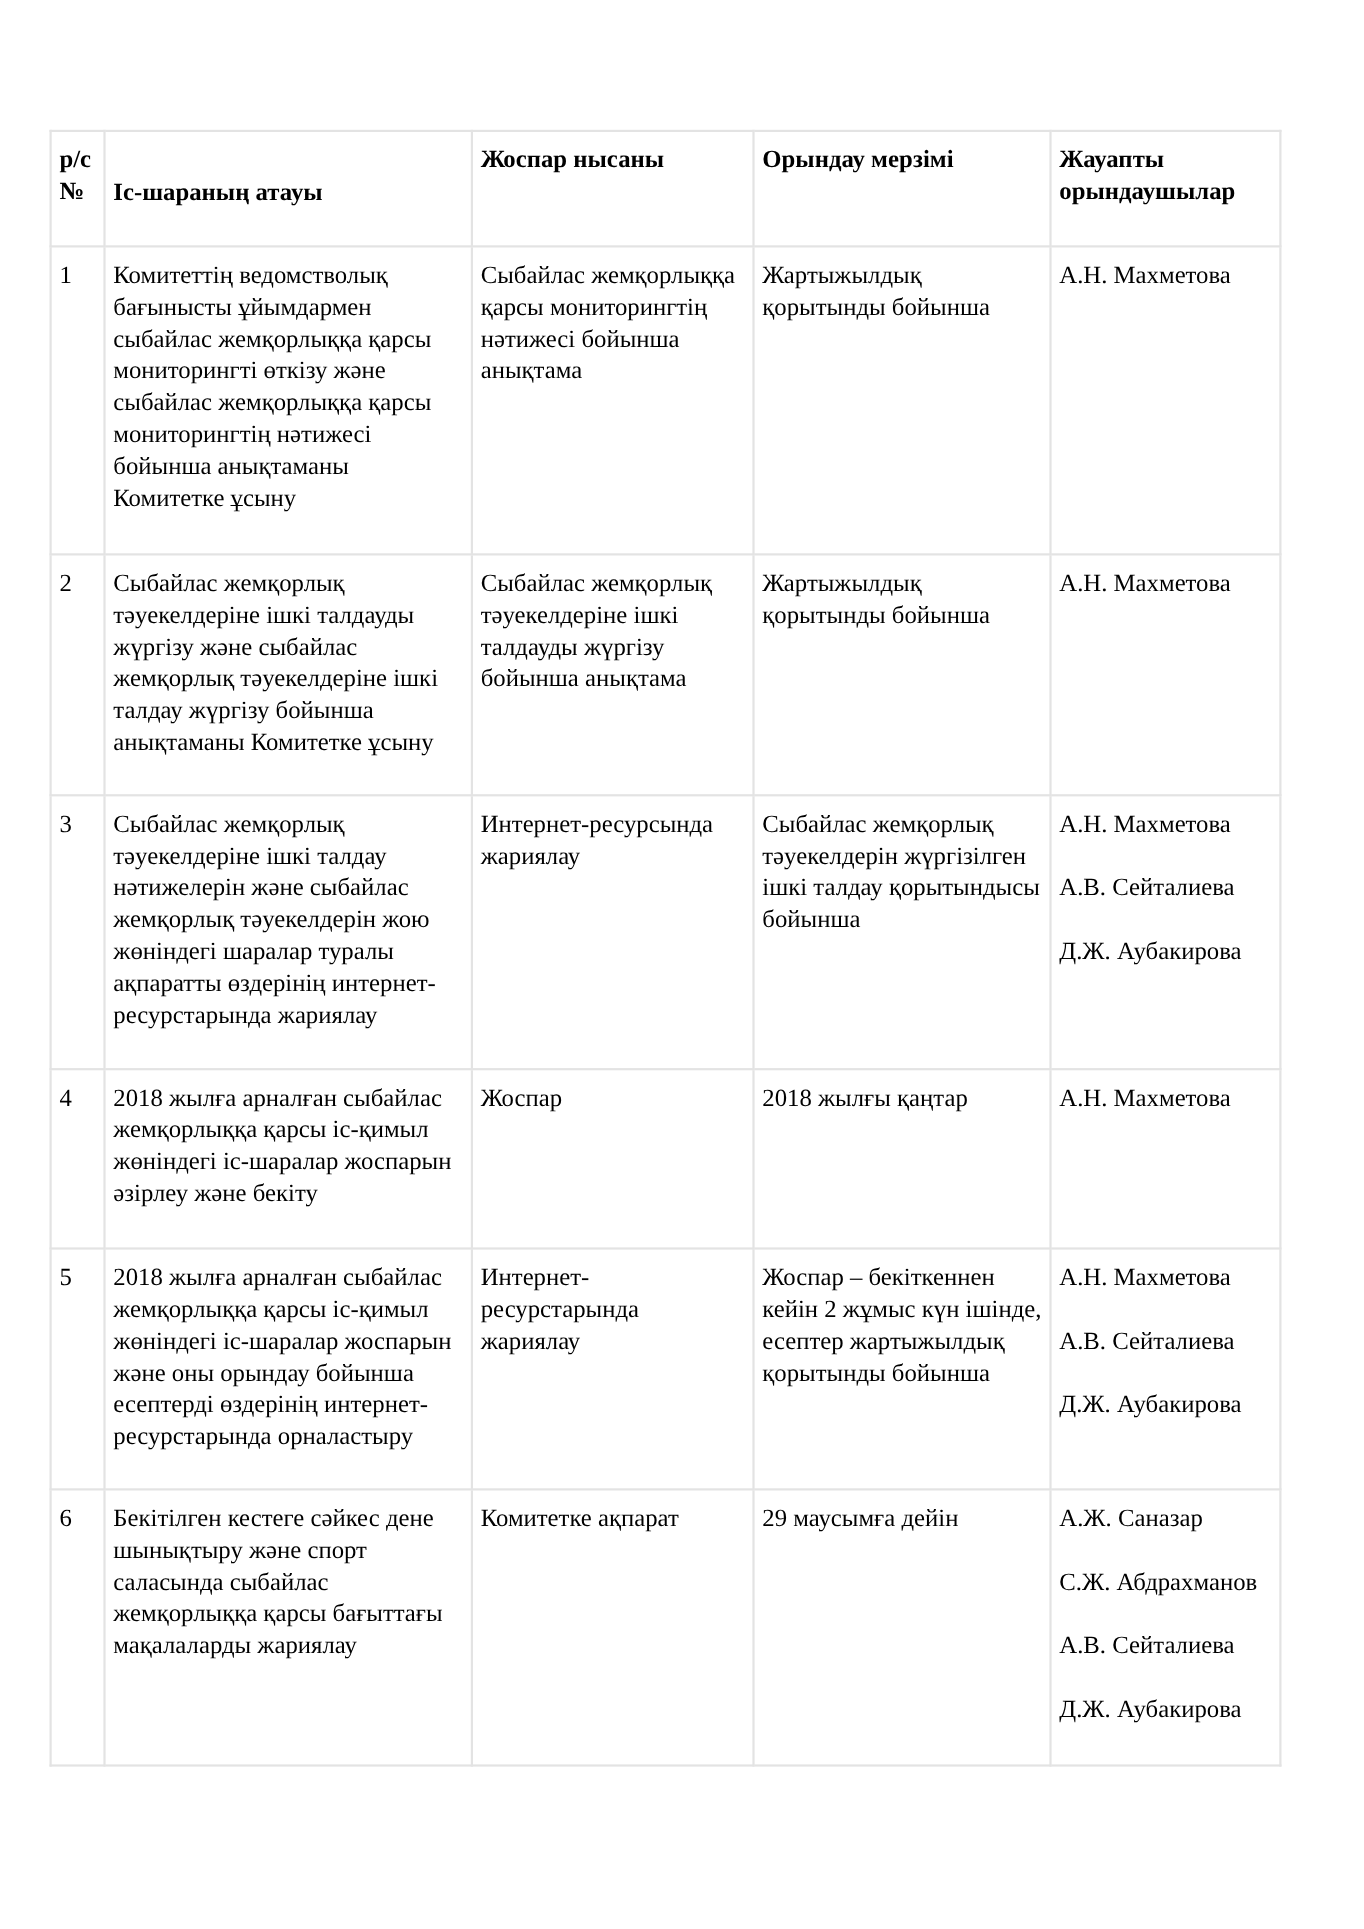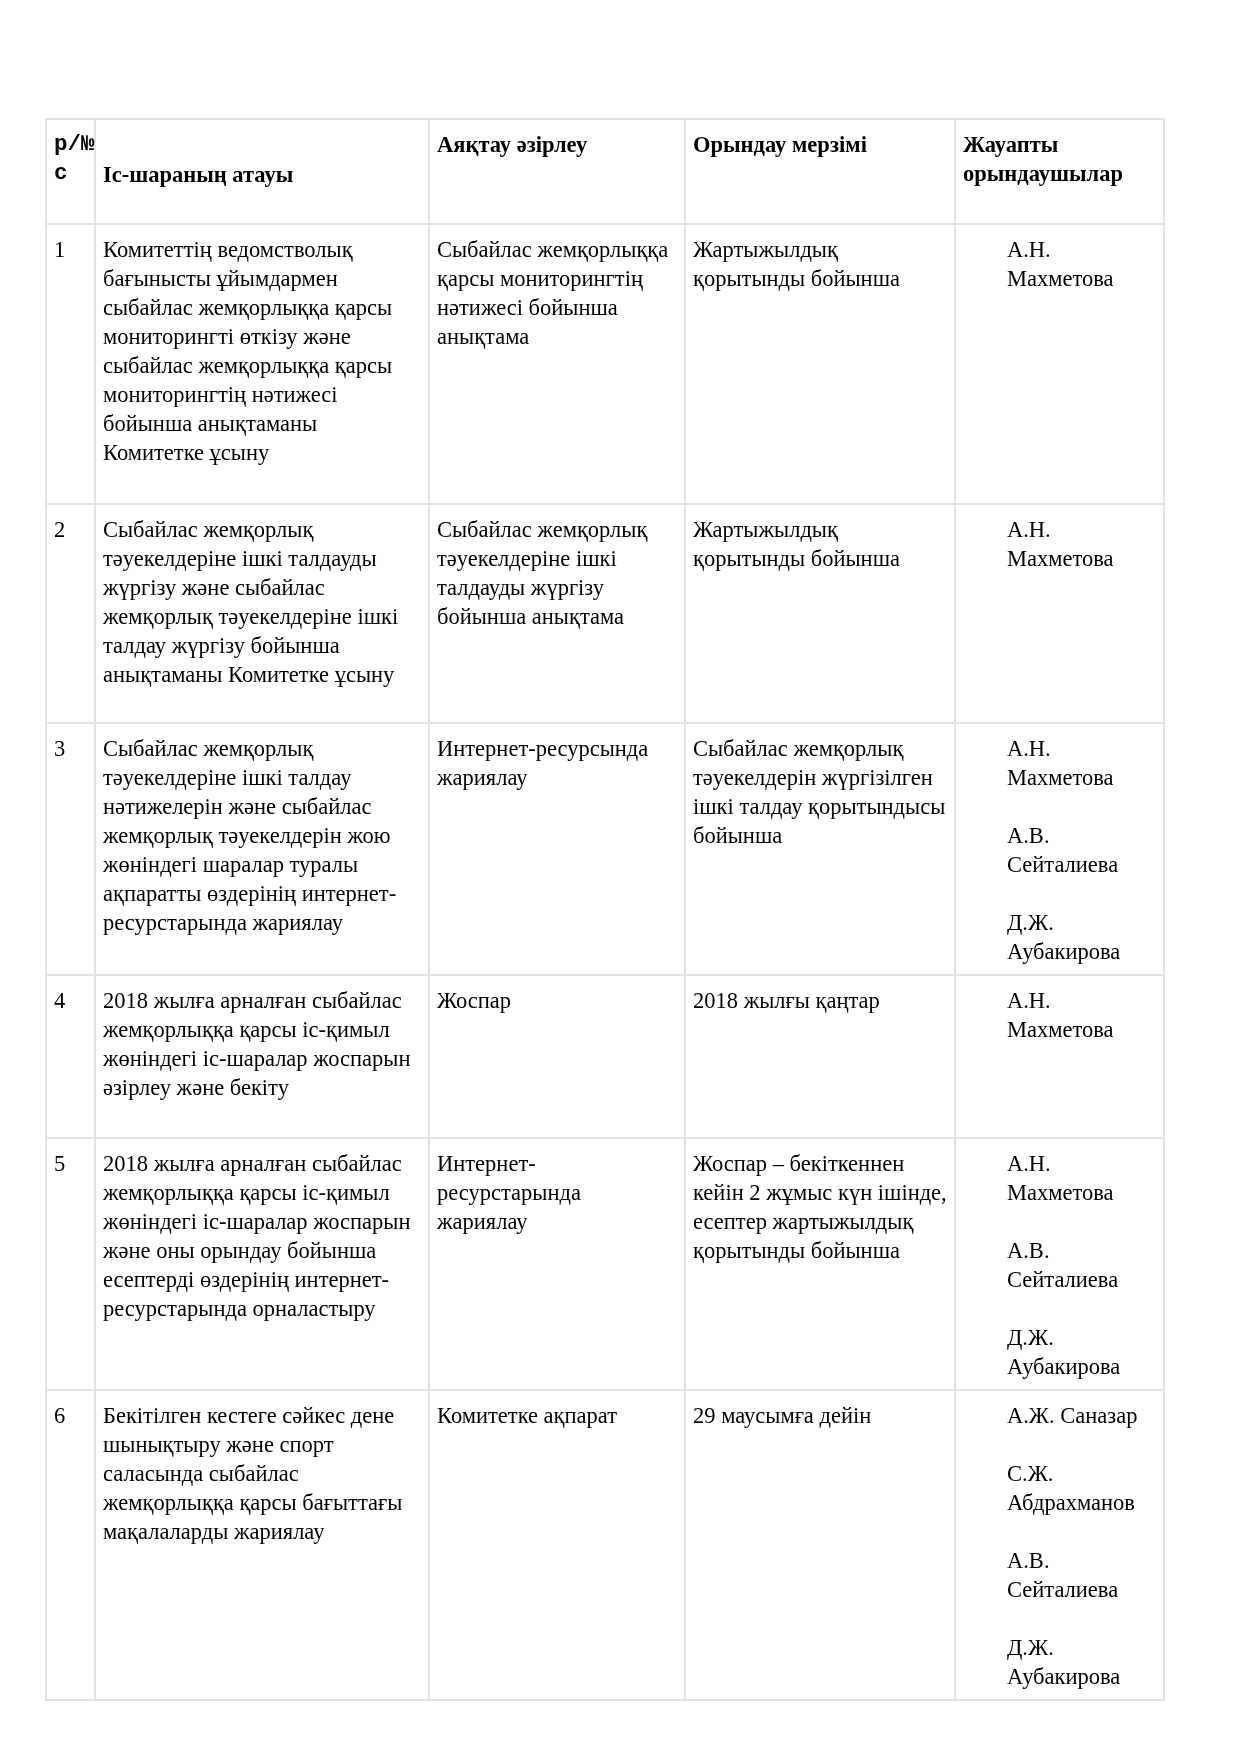--- a/index.html
+++ b/index.html
@@ -46,35 +46,34 @@
     .justify {
       text-align: justify;
       text-align-last: left;
       margin-left: 37px;
     }
     .num-cell {
       font-weight: bold;
     }
     .hdr-num {
       display: flex;
-      flex-direction: row;
+      flex-direction: column;
       justify-content: flex-start;
       height: 74px;
-      font-family: Liberation Mono, monospace;
     }
     .hdr-name {
       padding-top: 40px !important;
       margin-left: 21px;
     }
     .resp-list {
       display: flex;
       flex-direction: column;
       gap: 29px;
     }
-    .resp-list span { display: block; margin-left: 44px; }
+    .resp-list span { display: block; }
     tr.hdr-row { height: 105px; }
   </style>
 </head>
 <body>
 
 <div class="page">
   <table class="plan">
     <colgroup>
       <col class="c-num">
       <col class="c-name">
@@ -84,21 +83,21 @@
     </colgroup>
     <thead>
       <tr class="hdr-row">
         <th>
           <div class="hdr-num">
             <span>р/с</span>
             <span>№</span>
           </div>
         </th>
         <th class="hdr-name">Іс-шараның атауы</th>
-        <th>Аяқтау әзірлеу</th>
+        <th>Жоспар нысаны</th>
         <th>Орындау мерзімі</th>
         <th>Жауапты орындаушылар</th>
       </tr>
     </thead>
     <tbody>
 
       <tr style="height:280px">
         <td class="num-cell">1</td>
         <td class="justify">Комитеттің ведомстволық бағынысты ұйымдармен сыбайлас жемқорлыққа қарсы мониторингті өткізу және сыбайлас жемқорлыққа қарсы мониторингтің нәтижесі бойынша анықтаманы Комитетке ұсыну</td>
         <td class="justify">Сыбайлас жемқорлыққа қарсы мониторингтің нәтижесі бойынша анықтама</td>

